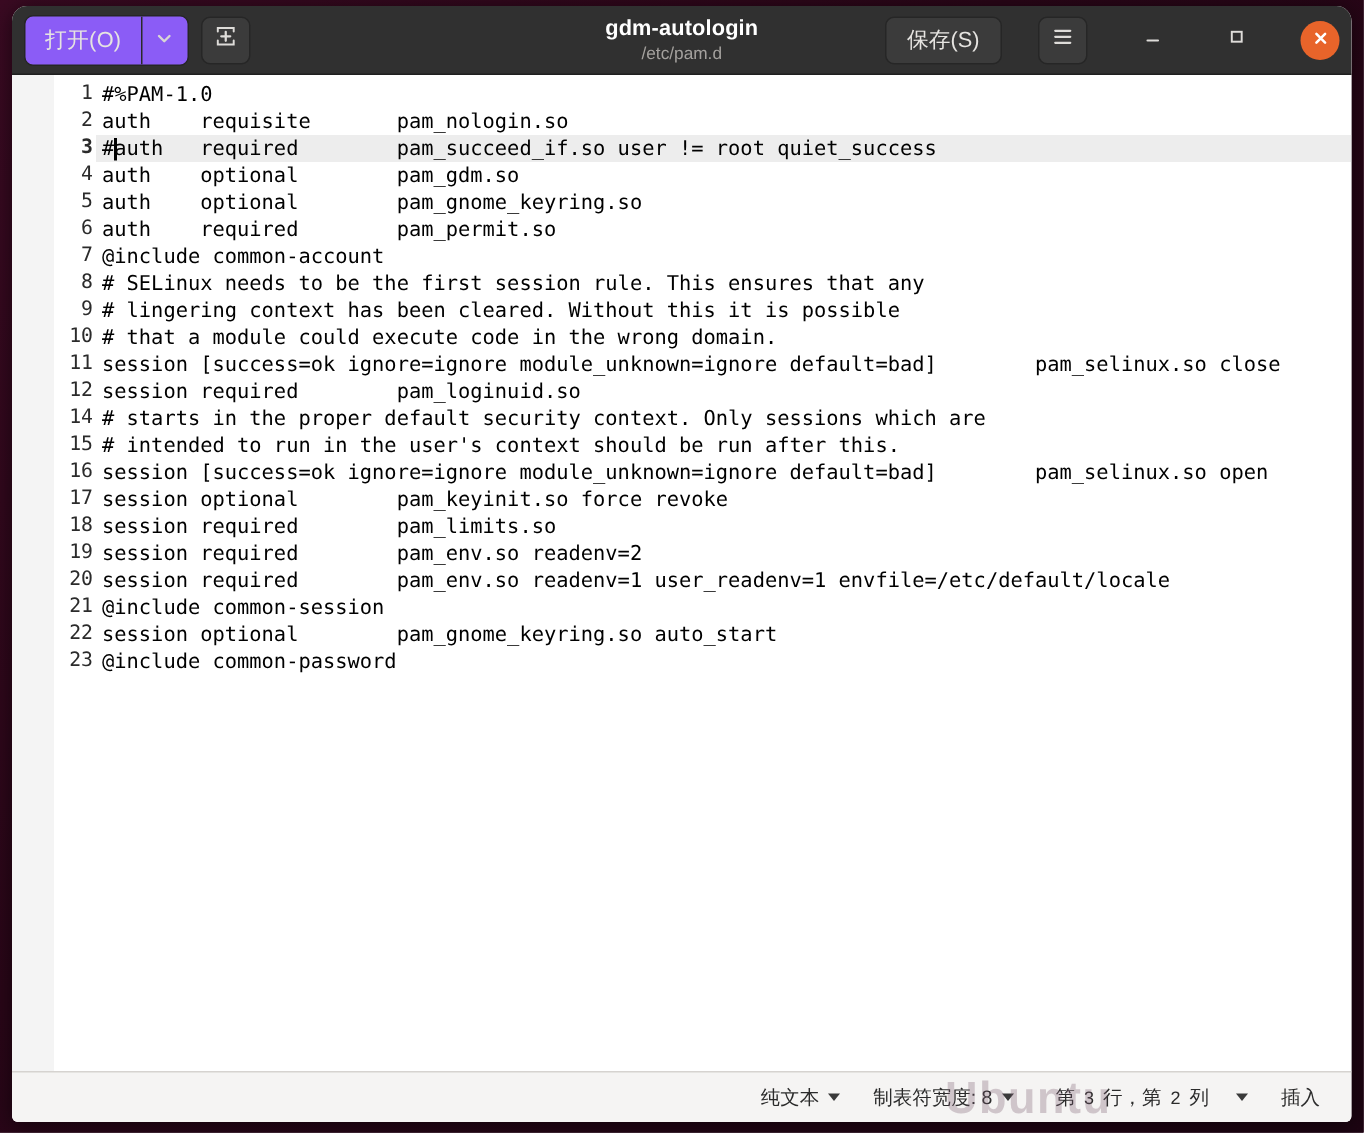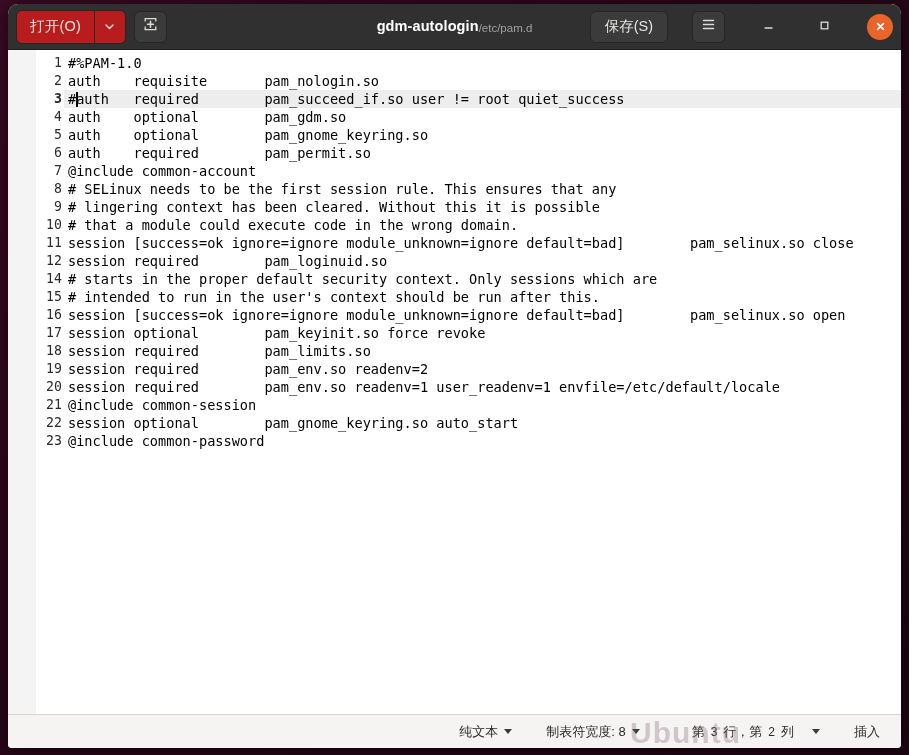--- a/index.html
+++ b/index.html
@@ -50,21 +50,21 @@
     box-sizing: border-box;
   }
   .hb-left { display: flex; align-items: center; gap: 8px; }
   .hb-right { display: flex; align-items: center; gap: 24px; margin-left: auto; }
 
   .linked {
     display: flex;
     align-items: stretch;
     border-radius: 6px;
     overflow: hidden;
-    background: #b91c1c;
+    background: #8b5cf6;
     border: 1px solid #262626;
     height: 32px;
   }
   .btn-open {
     display: flex; align-items: center; justify-content: center;
     padding: 0 13px;
     color: #e6e4e1;
     font-size: 14.5px;
     letter-spacing: .2px;
     cursor: default;
@@ -96,21 +96,21 @@
     font-size: 14.5px;
     cursor: default;
     box-sizing: border-box;
   }
 
   #title-block {
     position: absolute;
     left: 0; right: 0; top: 0;
     height: 46px;
     display: flex;
-    flex-direction: row;
+    flex-direction: column;
     align-items: center;
     justify-content: center;
     pointer-events: none;
     line-height: 1.05;
   }
   #title-main {
     color: #ffffff;
     font-size: 14.5px;
     font-weight: bold;
     letter-spacing: .1px;
@@ -190,21 +190,21 @@
   
   #statusbar {
     flex: 0 0 34px;
     height: 34px;
     background: #f5f4f3;
     border-top: 1px solid #d6d3d0;
     display: flex;
     align-items: center;
     justify-content: flex-end;
     padding-right: 10px;
-    gap: 12px;
+    gap: 0;
     box-sizing: border-box;
   }
   .sb-item {
     display: flex;
     align-items: center;
     gap: 6px;
     color: #2b2b2b;
     font-size: 13px;
     padding: 0 11px;
     cursor: default;

